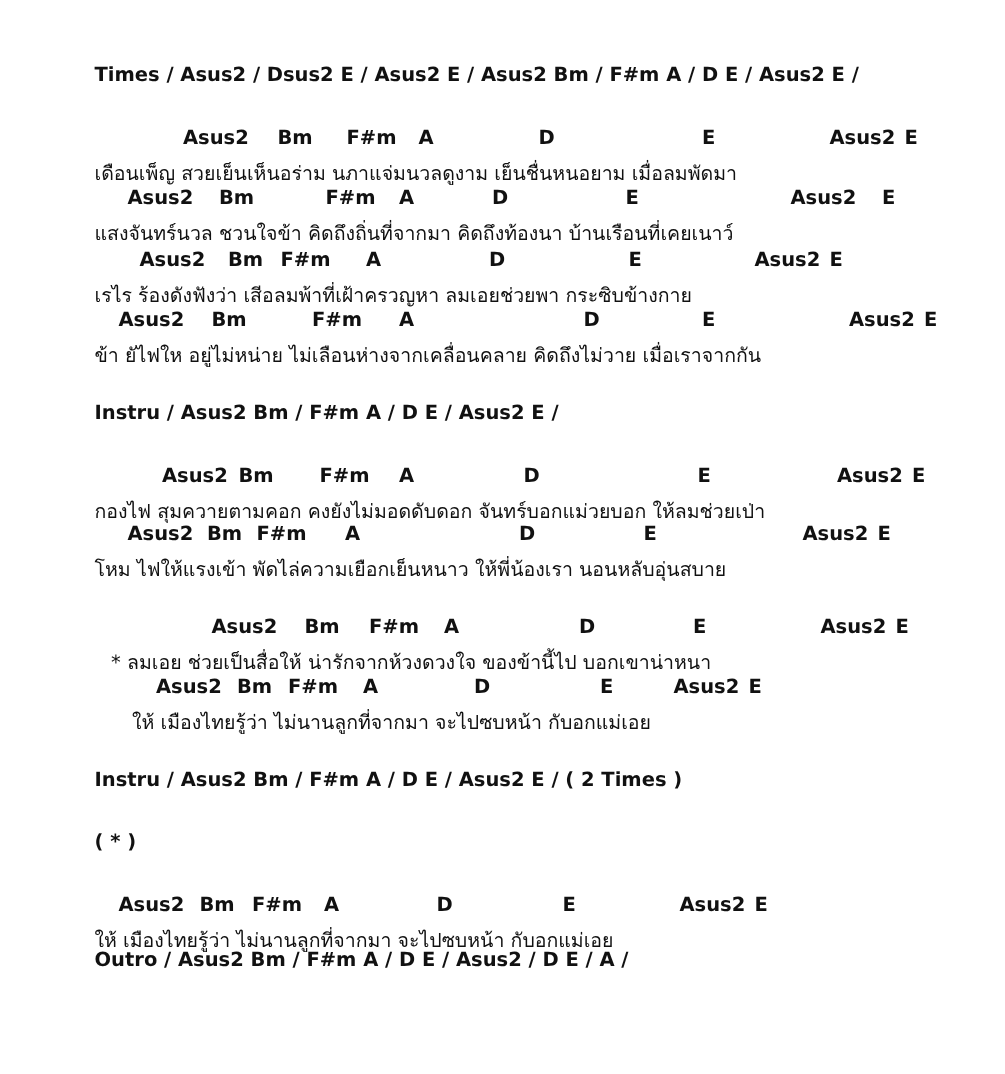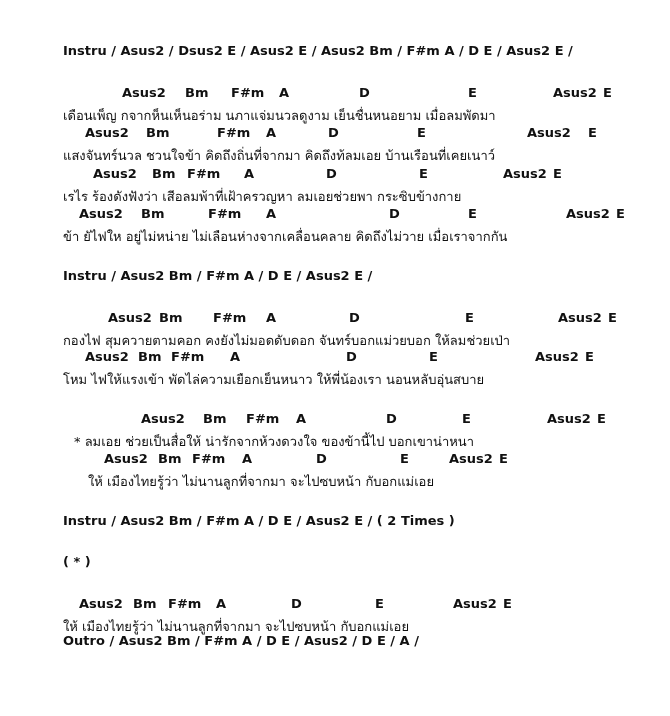--- a/index.html
+++ b/index.html
@@ -8,47 +8,47 @@
   .line { position: absolute; left: 16px; white-space: nowrap; }
   .sec { font-weight: bold; font-size: 13px; }
   .chordrow { height: 16px; font-weight: bold; font-size: 13px; }
   .chord { position: absolute; top: 0; }
   .lyric { font-size: 13px; }
 </style>
 </head>
 <body>
 
 <div id="sheet">
-    <div class="line sec" style="top: 43px; left: 63px;">Instru  / Asus2 / Dsus2 E / Asus2 E / Asus2 Bm / F#m A / D E / Asus2 E /</div>
+    <div class="line sec" style="top: 43px; left: 63px;">Times  / Asus2 / Dsus2 E / Asus2 E / Asus2 Bm / F#m A / D E / Asus2 E /</div>
     <div class="line sec" style="top: 268px; left: 63px;">Instru  / Asus2 Bm / F#m A / D E / Asus2 E /</div>
     <div class="line sec" style="top: 513px; left: 63px;">Instru  / Asus2 Bm / F#m A / D E / Asus2 E / ( 2 Times )</div>
     <div class="line sec" style="top: 554px; left: 63px;">( * )</div>
     <div class="line sec" style="top: 633px; left: 63px;">Outro   / Asus2 Bm / F#m A / D E / Asus2 / D E / A /</div>
     <div class="line chordrow" style="top: 85px; width: 670px;">
       <span class="chord" style="left: 106px;">Asus2</span>
       <span class="chord" style="left: 169px;">Bm</span>
       <span class="chord" style="left: 215px;">F#m</span>
       <span class="chord" style="left: 263px;">A</span>
       <span class="chord" style="left: 343px;">D</span>
       <span class="chord" style="left: 452px;">E</span>
       <span class="chord" style="left: 537px;">Asus2</span>
       <span class="chord" style="left: 587px;">E</span>
     </div>
-    <div class="line lyric" style="top: 105px; left: 63px;">เดือนเพ็ญ กจากห็นเห็นอร่าม   นภาแจ่มนวลดูงาม  เย็นชื่นหนอยาม เมื่อลมพัดมา</div>
+    <div class="line lyric" style="top: 105px; left: 63px;">เดือนเพ็ญ สวยเย็นเห็นอร่าม   นภาแจ่มนวลดูงาม  เย็นชื่นหนอยาม เมื่อลมพัดมา</div>
     <div class="line chordrow" style="top: 125px; width: 670px;">
       <span class="chord" style="left: 69px;">Asus2</span>
       <span class="chord" style="left: 130px;">Bm</span>
       <span class="chord" style="left: 201px;">F#m</span>
       <span class="chord" style="left: 250px;">A</span>
       <span class="chord" style="left: 312px;">D</span>
       <span class="chord" style="left: 401px;">E</span>
       <span class="chord" style="left: 511px;">Asus2</span>
       <span class="chord" style="left: 572px;">E</span>
     </div>
-    <div class="line lyric" style="top: 145px; left: 63px;">แสงจันทร์นวล ชวนใจข้า  คิดถึงถิ่นที่จากมา คิดถึงท้ลมเอย บ้านเรือนที่เคยเนาว์</div>
+    <div class="line lyric" style="top: 145px; left: 63px;">แสงจันทร์นวล ชวนใจข้า  คิดถึงถิ่นที่จากมา คิดถึงท้องนา บ้านเรือนที่เคยเนาว์</div>
     <div class="line chordrow" style="top: 166px; width: 670px;">
       <span class="chord" style="left: 77px;">Asus2</span>
       <span class="chord" style="left: 136px;">Bm</span>
       <span class="chord" style="left: 171px;">F#m</span>
       <span class="chord" style="left: 228px;">A</span>
       <span class="chord" style="left: 310px;">D</span>
       <span class="chord" style="left: 403px;">E</span>
       <span class="chord" style="left: 487px;">Asus2</span>
       <span class="chord" style="left: 537px;">E</span>
     </div>

